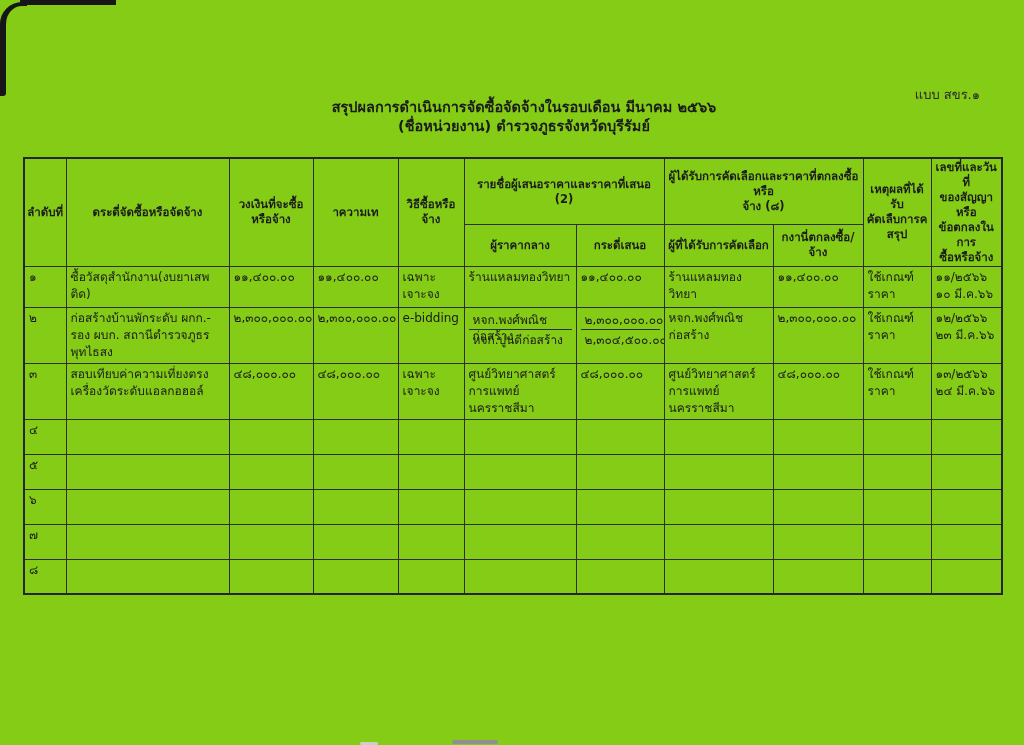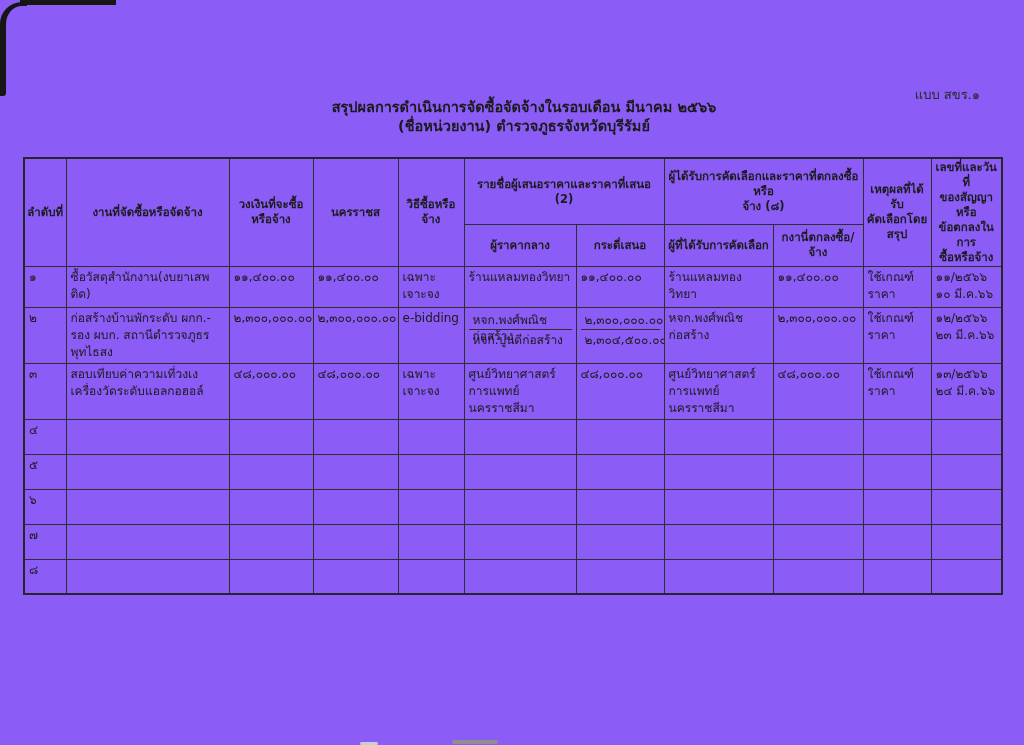--- a/index.html
+++ b/index.html
@@ -5,21 +5,21 @@
   * { box-sizing: border-box; }
   html, body { margin: 0; padding: 0; }
   body {
     width: 1024px; height: 745px;
     background: #ffffff;
     font-family: "DejaVu Sans", "Liberation Sans", sans-serif;
     color: #1b1b1b;
     position: relative;
     overflow: hidden;
   }
-  .page { position: absolute; inset: 0; background: #8b5cf6; }
+  .page { position: absolute; inset: 0; background: #84cc16; }
 
   
   .art-top    { position: absolute; left: 20px; top: 0; width: 96px; height: 5px; background: #161616; }
   .art-arc    { position: absolute; left: 0; top: 2px; width: 27px; height: 27px;
                 border-top: 4px solid #161616; border-left: 6px solid #161616;
                 border-top-left-radius: 22px; }
   .art-left   { position: absolute; left: 0; top: 26px; width: 6px; height: 70px; background: #161616;
                 border-bottom-right-radius: 3px; }
   .smudge1 { position: absolute; left: 452px; top: 740px; width: 46px; height: 4px; background: #8f8f8f; border-radius: 2px; }
   .smudge2 { position: absolute; left: 360px; top: 742px; width: 18px; height: 3px; background: #cdcdcd; border-radius: 2px; }
@@ -84,30 +84,30 @@
         <col style="width:112px">
       <col style="width:88px">
         <col style="width:109px">
         <col style="width:90px">
       <col style="width:68px">
         <col style="width:71px">
     </colgroup>
     <thead>
       <tr class="hdr1">
         <th rowspan="2">ลำดับที่</th>
-        <th rowspan="2">งานที่จัดซื้อหรือจัดจ้าง</th>
+        <th rowspan="2">ดระดี่จัดซื้อหรือจัดจ้าง</th>
         <th rowspan="2" class="ml">วงเงินที่จะซื้อ
 หรือจ้าง</th>
-        <th rowspan="2">นครราชส</th>
+        <th rowspan="2">าความเท</th>
         <th rowspan="2">วิธีซื้อหรือจ้าง</th>
         <th colspan="2">รายชื่อผู้เสนอราคาและราคาที่เสนอ (2)</th>
         <th colspan="2" class="ml">ผู้ได้รับการคัดเลือกและราคาที่ตกลงซื้อหรือ
 จ้าง (๘)</th>
         <th rowspan="2" class="ml">เหตุผลที่ได้รับ
-คัดเลือกโดย
+คัดเลืบการค
 สรุป</th>
         <th rowspan="2" class="ml">เลขที่และวันที่
 ของสัญญาหรือ
 ข้อตกลงในการ
 ซื้อหรือจ้าง</th>
       </tr>
       <tr class="hdr2">
         <th>ผู้ราคากลาง</th>
         <th>กระดี่เสนอ</th>
         <th>ผู้ที่ได้รับการคัดเลือก</th>
@@ -145,21 +145,21 @@
           <div class="sublineB subnum">๒,๓๐๔,๕๐๐.๐๐</div>
         </td>
         <td>หจก.พงศ์พณิชก่อสร้าง</td>
         <td class="num">๒,๓๐๐,๐๐๐.๐๐</td>
         <td>ใช้เกณฑ์ราคา</td>
         <td class="cnt ml">๑๒/๒๕๖๖
 ๒๓ มี.ค.๖๖</td>
       </tr>
       <tr class="rA">
         <td class="cnt">๓</td>
-        <td class="ml">สอบเทียบค่าความเที่วงเง
+        <td class="ml">สอบเทียบค่าความเที่ยงตรง
 เครื่องวัดระดับแอลกอฮอล์</td>
         <td class="num">๔๘,๐๐๐.๐๐</td>
         <td class="num">๔๘,๐๐๐.๐๐</td>
         <td>เฉพาะเจาะจง</td>
         <td class="ml">ศูนย์วิทยาศาสตร์การแพทย์
 นครราชสีมา</td>
         <td class="num">๔๘,๐๐๐.๐๐</td>
         <td class="ml">ศูนย์วิทยาศาสตร์การแพทย์
 นครราชสีมา</td>
         <td class="num">๔๘,๐๐๐.๐๐</td>

